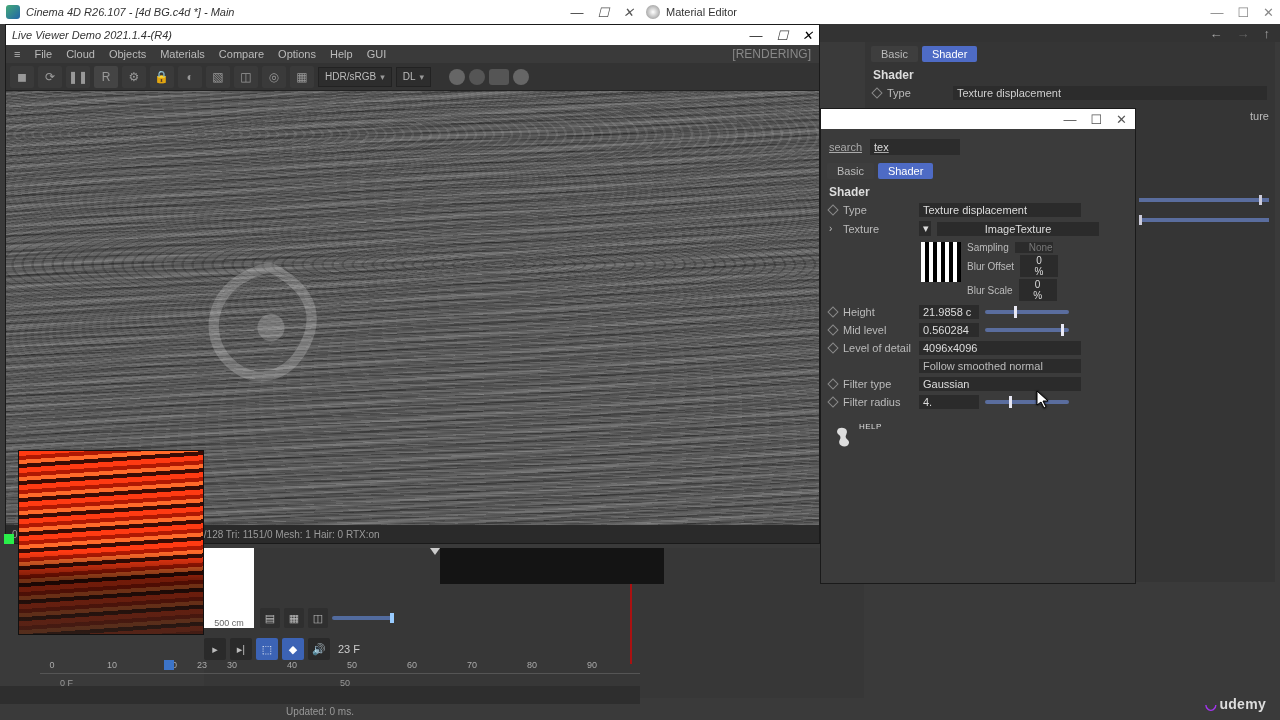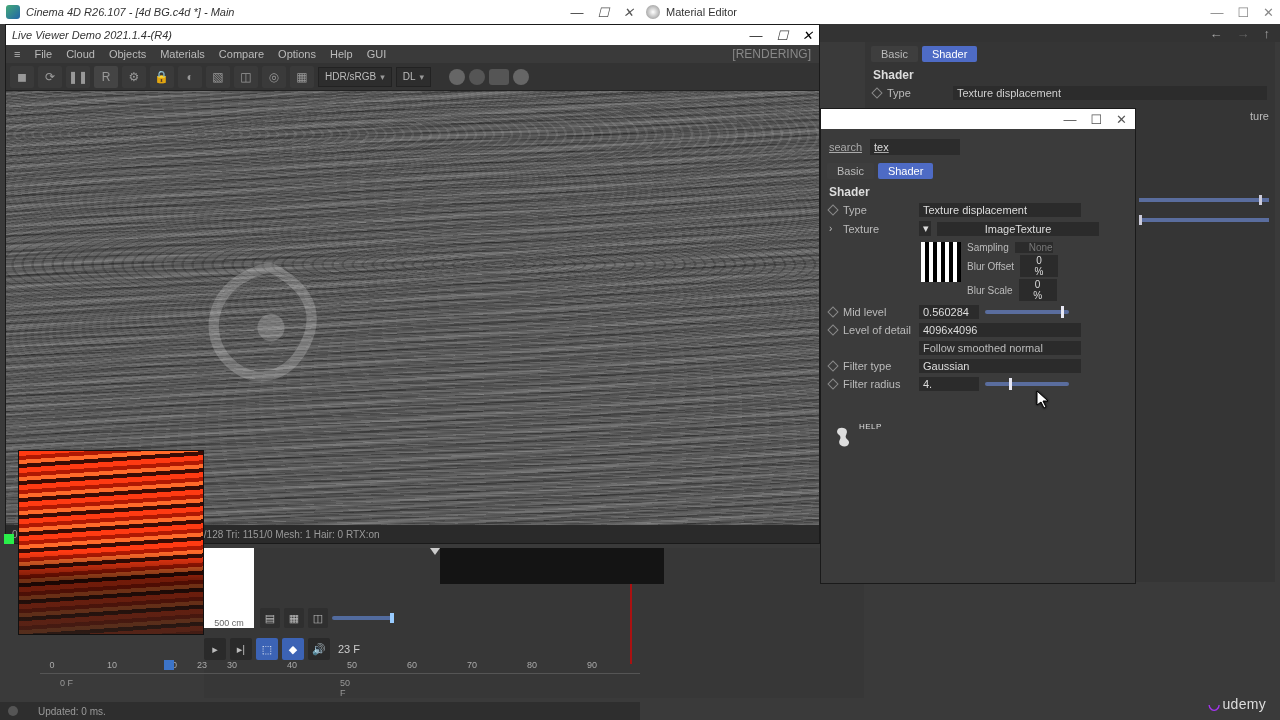--- a/index.html
+++ b/index.html
@@ -79,24 +79,24 @@
 
 
 .ruler { position: absolute; top: 660px; left: 40px; width: 600px; height: 30px; color:#aaa; font-size:9px; }
 .ruler .ticks { position: relative; height: 14px; border-bottom: 1px solid #555; }
 .ruler .ticks span { position: absolute; transform: translateX(-50%); }
 .ruler .head { position:absolute; top:0; left:124px; width:10px; height:10px; background:#3c74c8; }
 .rulerLabels { position:absolute; top:678px; left:60px; color:#999; font-size:9px; }
 .rulerLabels .rl2 { position:absolute; left:280px; }
 
 
-.footer { position: absolute; bottom: 0; left: 0; width: 640px; height: 18px; background: #2e2e2e; color: #999; font-size: 10px; display: flex; align-items: center; padding: 0 8px; gap: 20px; }
+.footer { position: absolute; bottom: 16px; left: 0; width: 640px; height: 18px; background: #2e2e2e; color: #999; font-size: 10px; display: flex; align-items: center; padding: 0 8px; gap: 20px; flex-direction: column; }
 .footer .dot { width:10px;height:10px;border-radius:50%;background:#555; }
 
-.udemy { position: absolute; bottom: 8px; right: 14px; color: #ddd; font-size: 14px; font-weight: 400; letter-spacing: .3px; }
+.udemy { position: absolute; bottom: 8px; right: 14px; color: #ddd; font-size: 14px; font-weight: 700; letter-spacing: .3px; }
 .udemy::before{content:"◡";color:#a435f0;font-weight:900;margin-right:2px;}
 
 
 .panelBack { position: absolute; top: 42px; left: 865px; width: 410px; height: 540px; background: #353535; color: #c8c8c8; }
 .tabRow { display: flex; gap: 4px; padding: 4px 6px; }
 .tab { padding: 2px 10px; font-size: 11px; color: #bbb; background: #3e3e3e; border-radius: 2px; cursor: pointer; }
 .tab.active { background: #4e6bc5; color: #fff; }
 .secTitle { font-size: 12px; font-weight: 600; padding: 2px 8px; color: #ddd; }
 .pRow { display: flex; align-items: center; gap: 6px; padding: 2px 8px; font-size: 11px; color: #bbb; }
 .pRow .diamond { width: 8px; height: 8px; border: 1px solid #888; transform: rotate(45deg); flex: none; cursor:pointer; }
@@ -365,20 +365,28 @@
         </div>
       <div class="sRow">
           <span>Blur Scale</span>
           <span class="sVal">0 %</span>
         </div>
     </div>
   </div>
 
   <div class="fRow">
     <div class="diamond"></div>
+    <div class="label">Height</div>
+    <div class="valueBox">21.9858 c</div>
+    <div class="fSlider">
+        <div class="knob" style="left:35%"></div>
+      </div>
+  </div>
+  <div class="fRow">
+    <div class="diamond"></div>
     <div class="label">Mid level</div>
     <div class="valueBox">0.560284</div>
     <div class="fSlider">
         <div class="knob" style="left:90%"></div>
       </div>
   </div>
   <div class="fRow">
     <div class="diamond"></div>
     <div class="label">Level of detail</div>
     <div class="valueBox wide">4096x4096</div>

